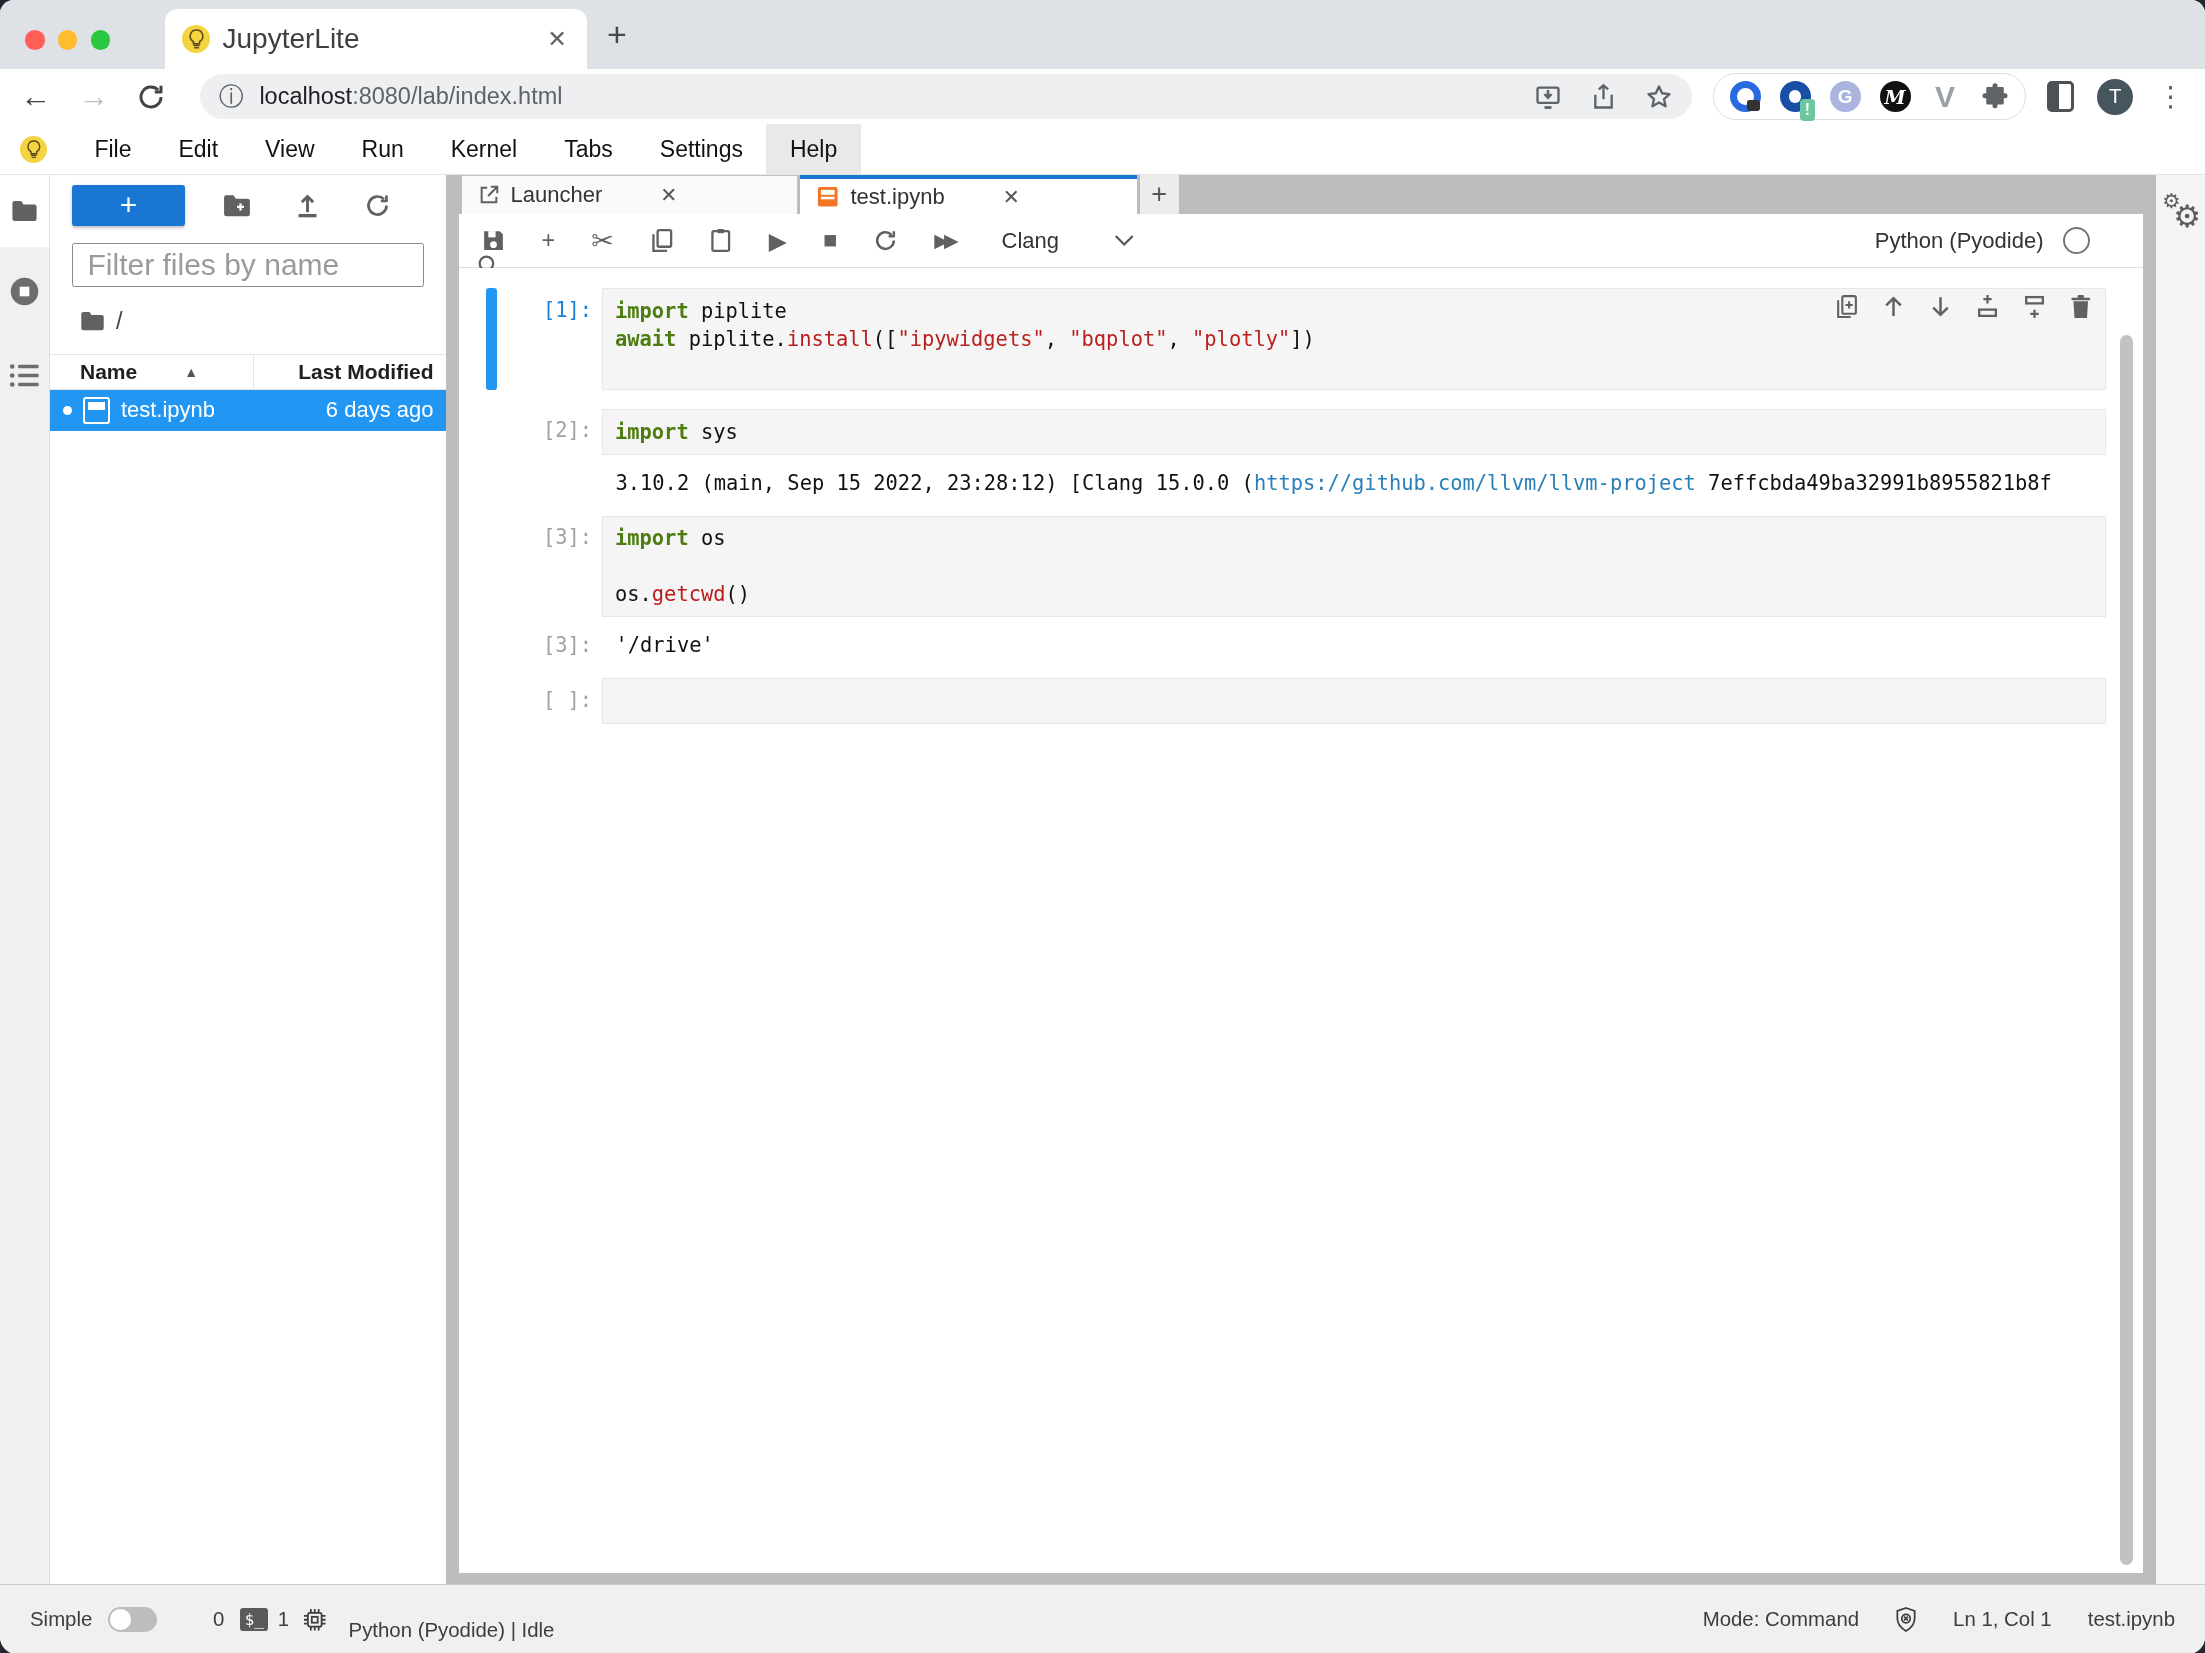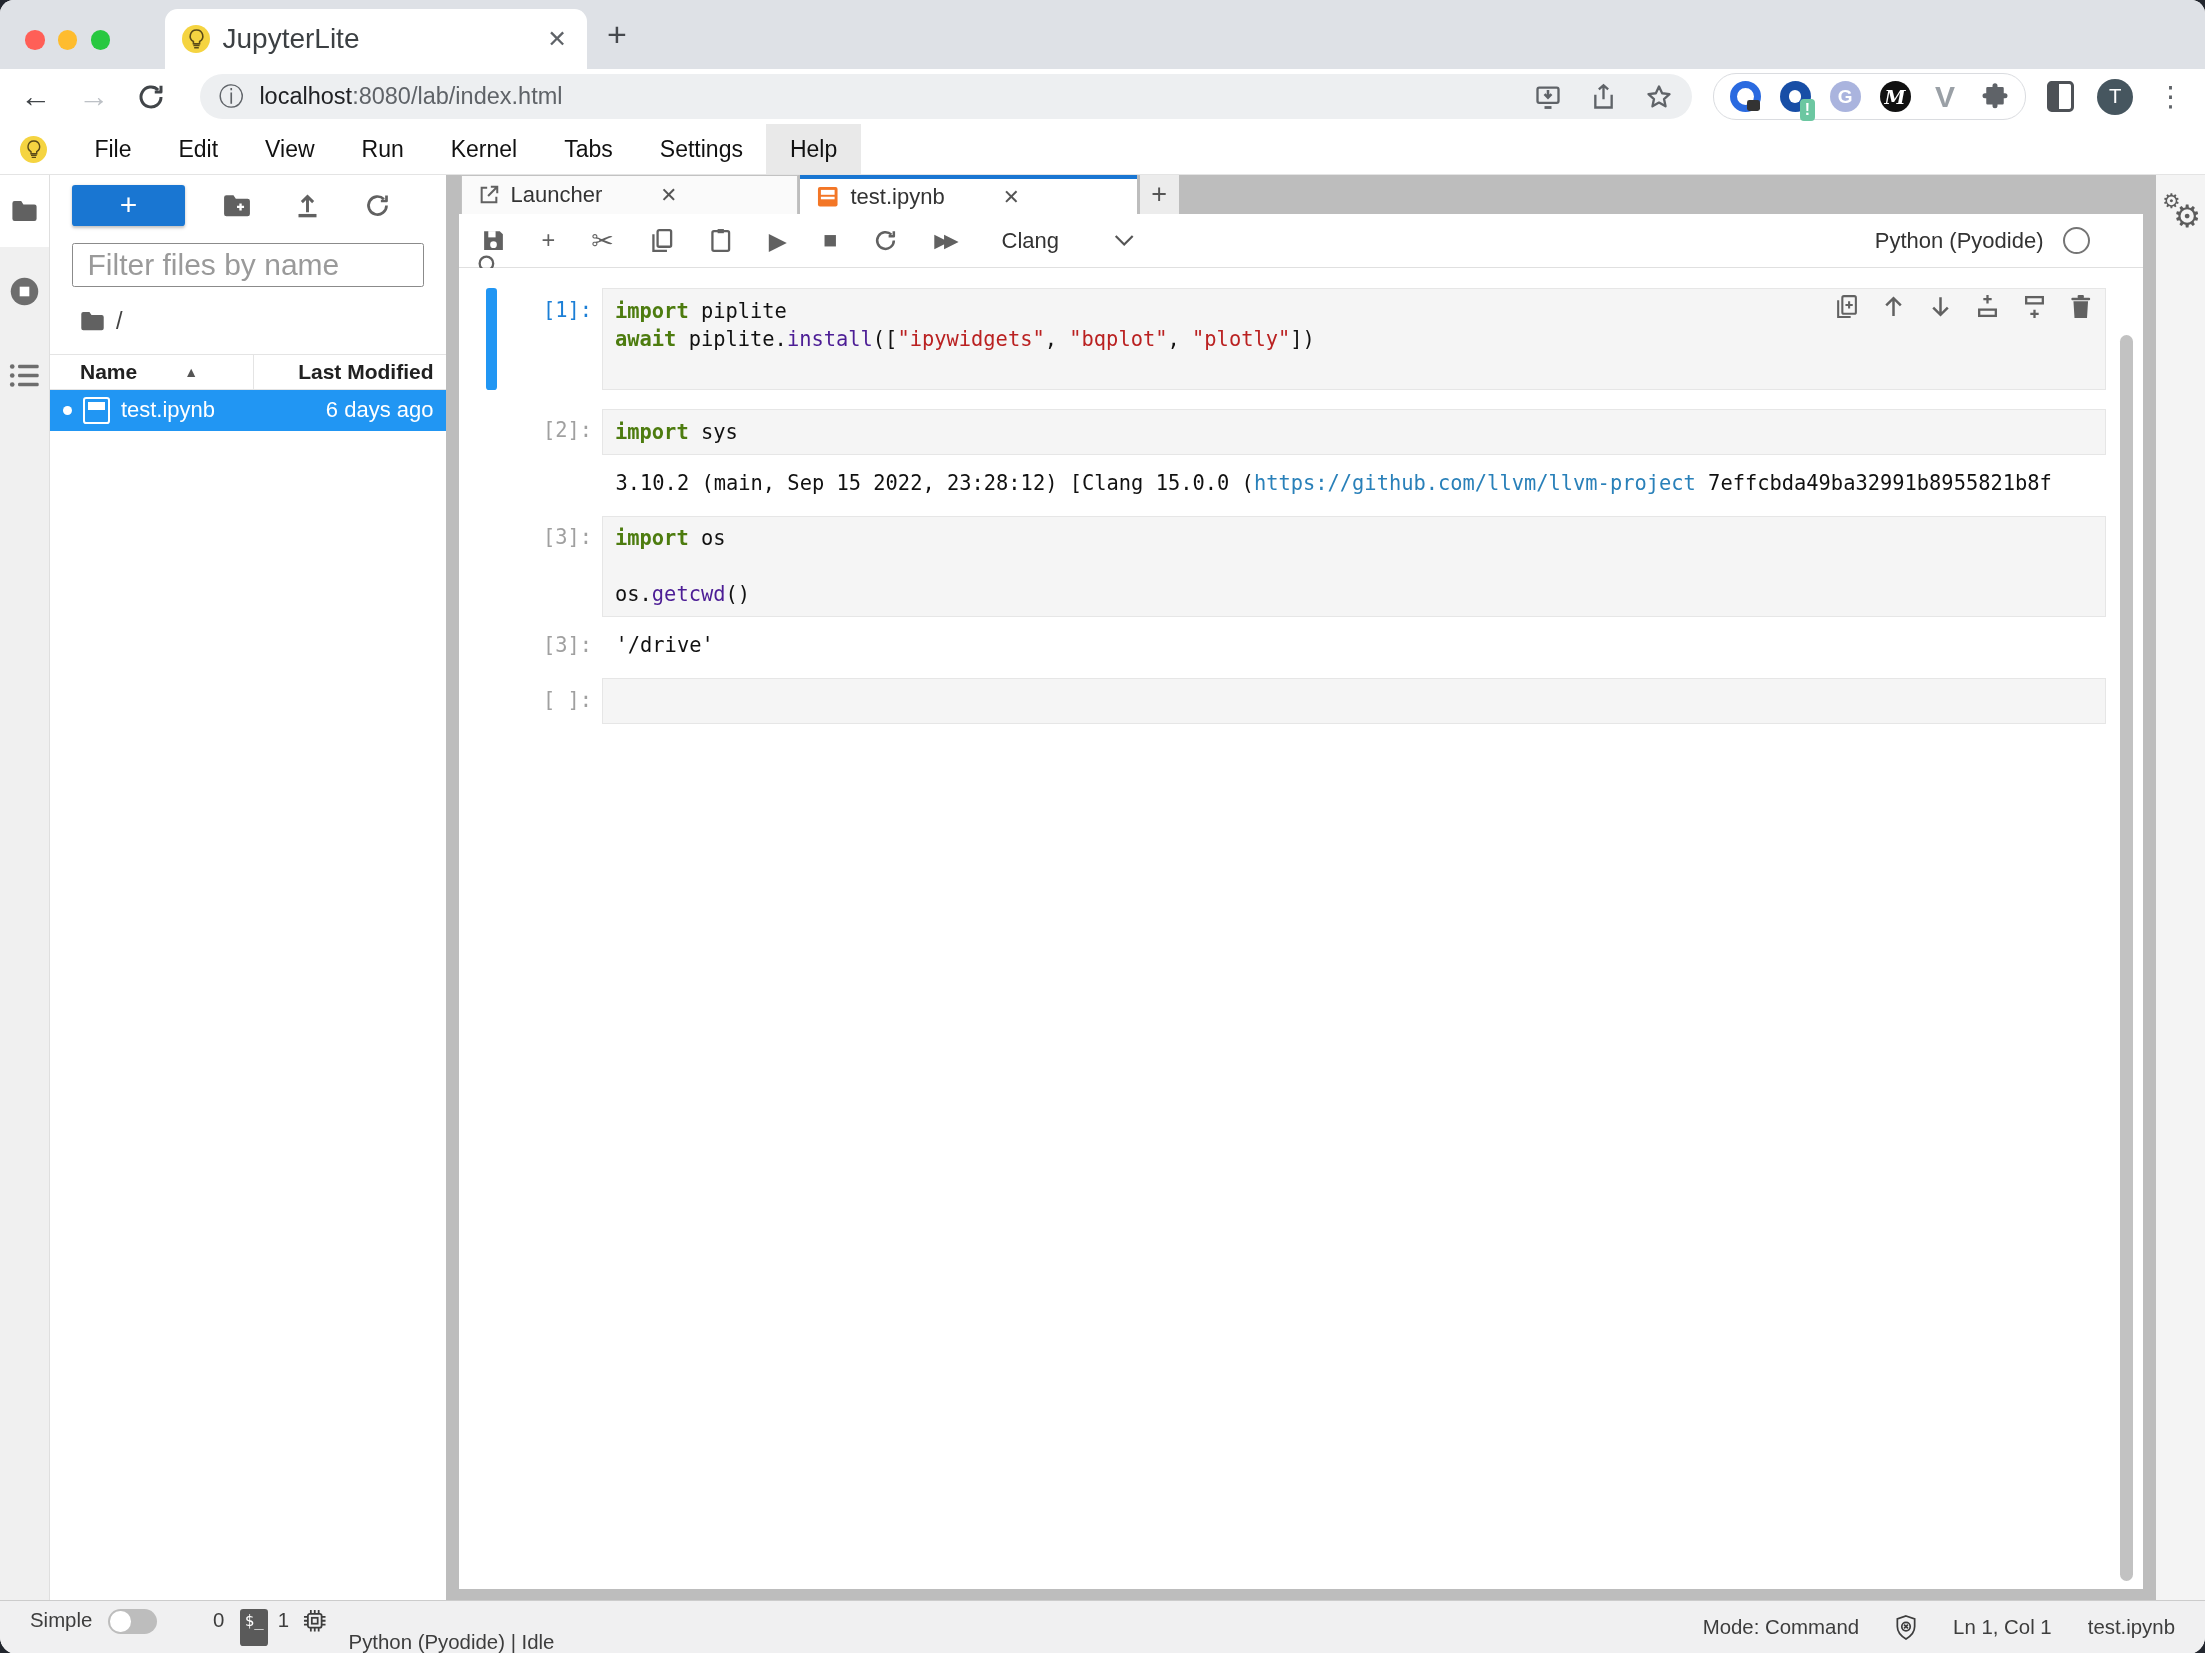--- a/index.html
+++ b/index.html
@@ -108,29 +108,29 @@
     font-family:"DejaVu Sans Mono","Liberation Mono",monospace;font-size:20.4px;}
   .scrollthumb{position:absolute;right:10.2px;top:67px;bottom:7.8px;width:13.3px;border-radius:7px;background:#c2c2c2;}
   .cellrow{display:flex;margin-right:37px;position:relative;}
   .cellrow.active::before{content:"";position:absolute;left:27px;top:0;bottom:0;width:11.8px;border-radius:3.1px;background:#2196f3;}
   .prompt{width:143px;flex:0 0 auto;text-align:right;padding:9.4px 9.4px 0 0;box-sizing:border-box;color:#a0a0a0;}
   .prompt.pactive{color:#1c7fd6;}
   .inputbox{flex:1;background:#f5f5f5;border:1.6px solid #e6e6e6;padding:7.8px 12.5px;box-sizing:border-box;position:relative;}
   .cl{line-height:28px;white-space:pre;color:#111;}
   .tok-kw{color:#4d7c0f;font-weight:bold;}
   .tok-builtin{color:#008000;}
-  .tok-fn{color:#4c1d95;}
+  .tok-fn{color:#b91c1c;}
   .tok-str{color:#ba2121;}
   .tok-link{color:#2980b9;}
   .outbox{flex:1;padding:7.8px 12.5px 0 14px;box-sizing:border-box;}
   .actions{position:absolute;top:4.7px;right:12.5px;display:flex;gap:22px;}
   .actions .abtn{display:flex;align-items:center;color:#616161;}
   
-  .statusbar{height:37px;background:#f0f0f1;border-top:1.6px solid #cccccc;display:flex;
-    font-size:20.4px;color:#3d3d3d;padding:8px 30px;flex:0 0 auto;}
+  .statusbar{height:37px;background:#f0f0f1;border-top:1.6px solid #cccccc;display:flex;align-items:center;
+    font-size:20.4px;color:#3d3d3d;padding:16px 30px;flex:0 0 auto;}
   .sb-gap{width:28px;}
   .toggle{width:49px;height:25px;border-radius:12.5px;background:#bdbdbd;position:relative;margin-left:15.7px;}
   .toggle::after{content:"";position:absolute;left:2.4px;top:2.4px;width:20.4px;height:20.4px;border-radius:50%;background:#fff;}
   .termbadge{background:#5a5a5a;color:#fff;border-radius:3.1px;font-size:15.7px;padding:2.4px 4.7px;
     font-family:"DejaVu Sans Mono",monospace;margin:0 9.4px 0 15.7px;}
   .sb-right{margin-left:auto;display:flex;align-items:center;gap:36px;}
   svg{display:block;}
 </style>
 </head>
 <body>

